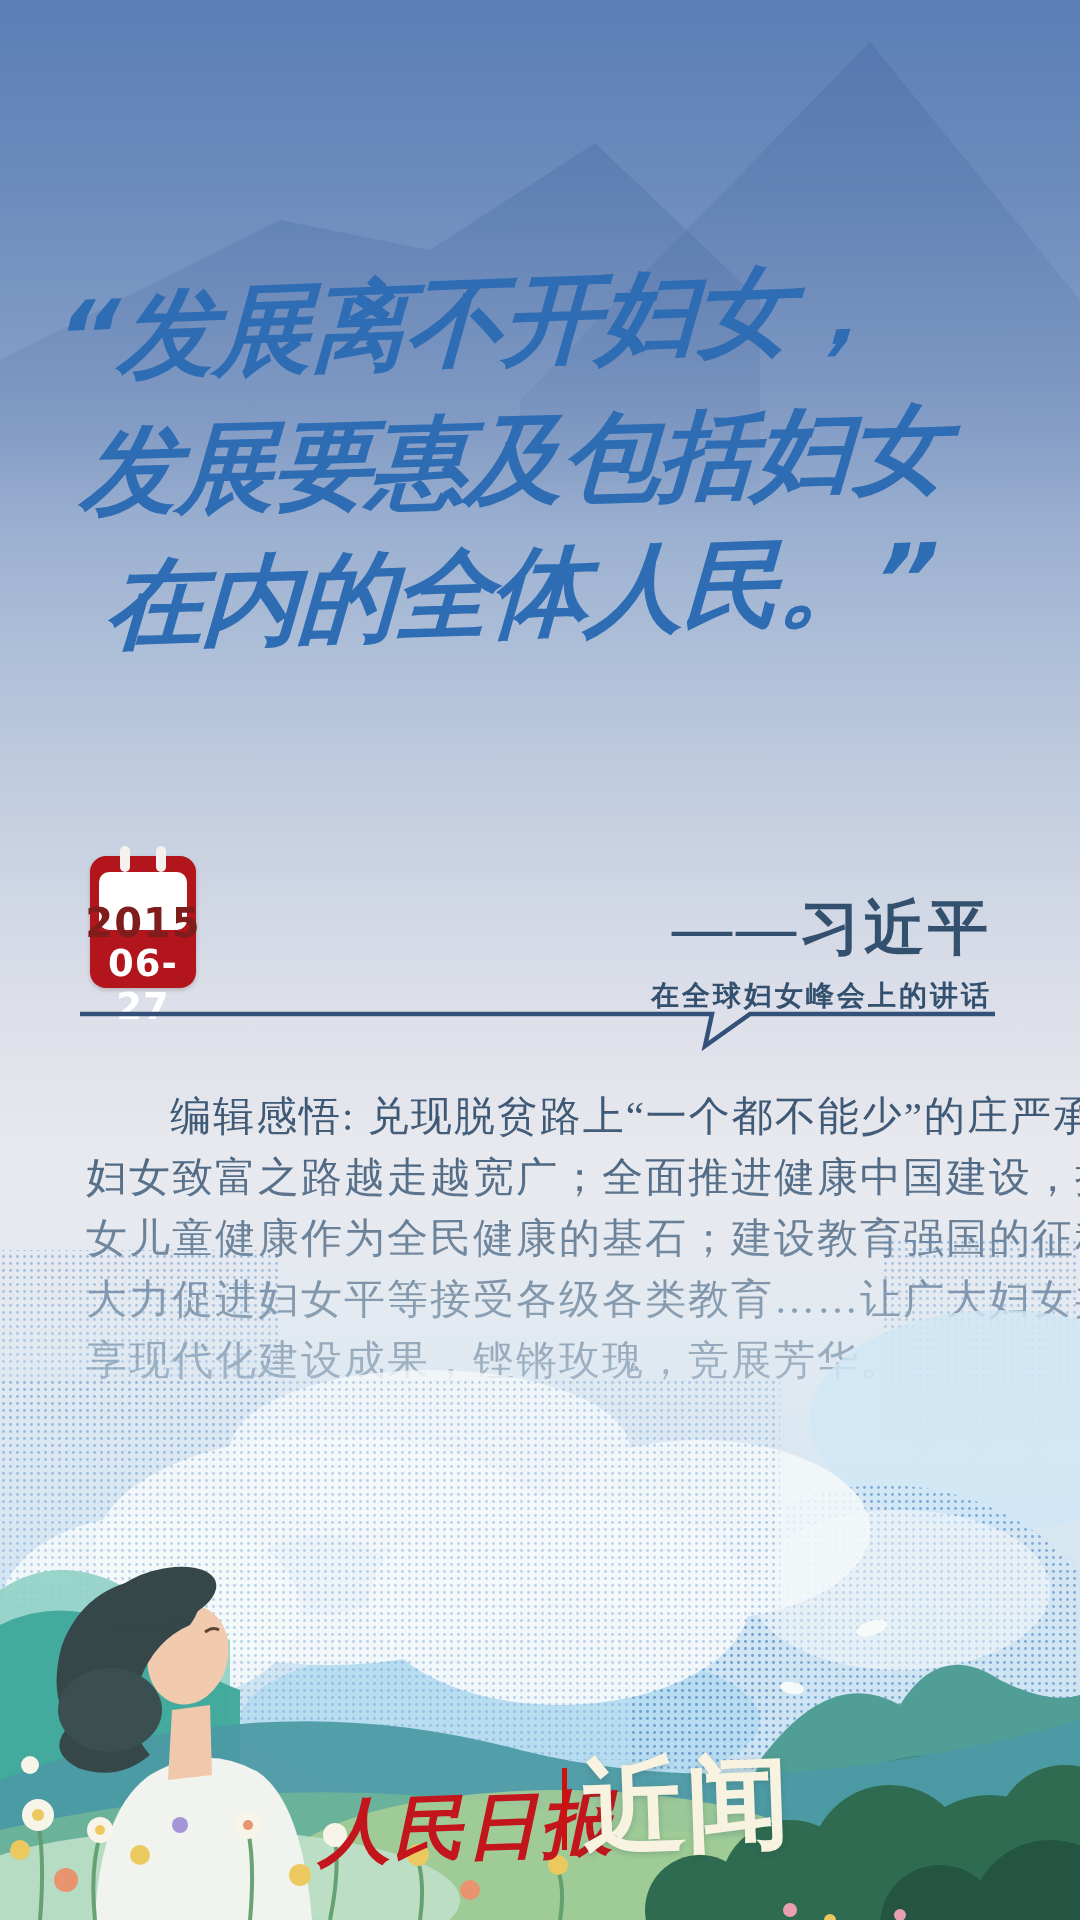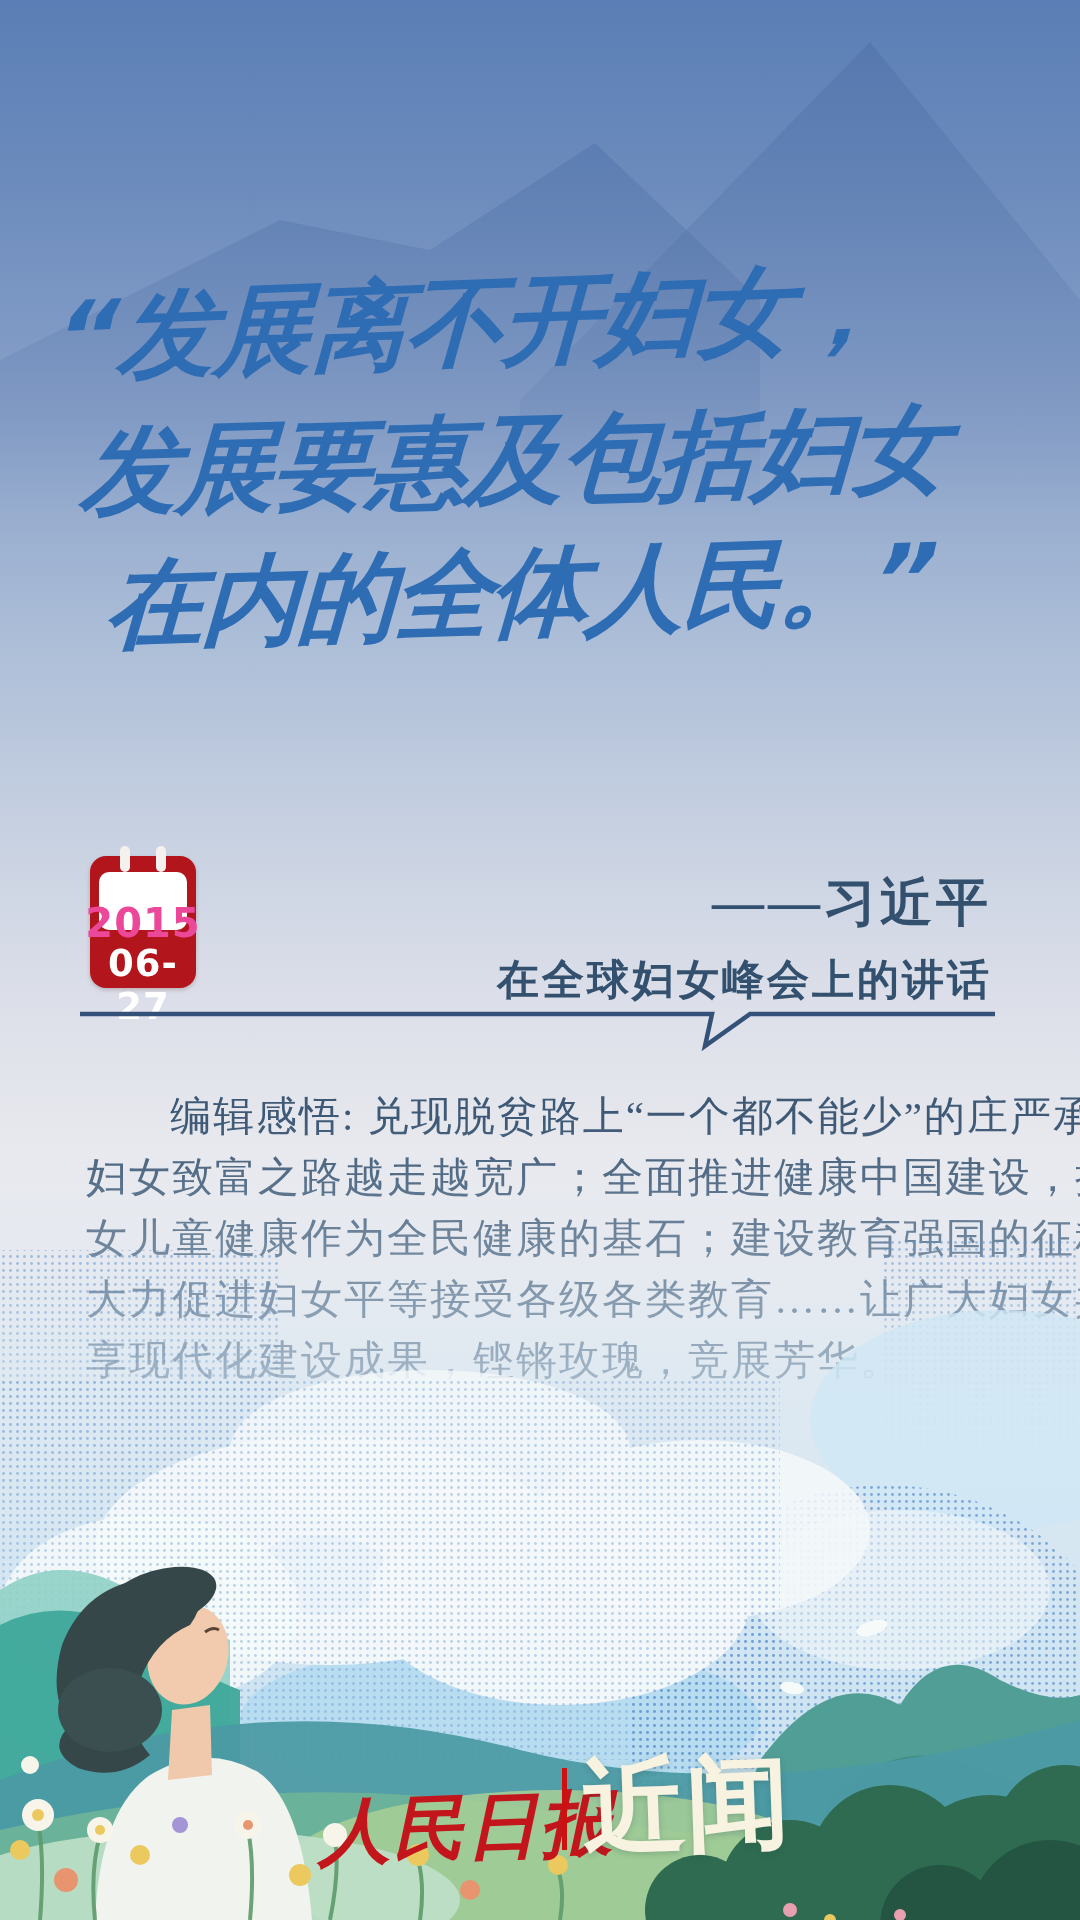--- a/index.html
+++ b/index.html
@@ -25,27 +25,27 @@
   .quote-line.l2{left:98px;top:168px;transform:rotate(-1.6deg);}
   .quote-line.l3{left:132px;top:300px;transform:rotate(-1.8deg);}
   
   .calendar{position:absolute;left:90px;top:856px;width:106px;height:132px;
     background:#b3151c;border-radius:16px;box-shadow:0 2px 4px rgba(90,40,40,.25);}
   .calendar .ring{position:absolute;top:-10px;width:10px;height:26px;background:#f4f1ef;border-radius:5px;}
   .calendar .ring.r1{left:30px;}
   .calendar .ring.r2{left:66px;}
   .calendar .panel{position:absolute;left:9px;top:16px;width:88px;height:58px;background:#ffffff;border-radius:10px;
     display:flex;align-items:center;justify-content:center;}
-  .calendar .year{color:#ec4899;font-size:40px;font-weight:bold;letter-spacing:1px;margin-top:44px;}
+  .calendar .year{color:#7f1d1d;font-size:40px;font-weight:bold;letter-spacing:1px;margin-top:44px;}
   .calendar .date{position:absolute;left:0;right:0;top:86px;text-align:center;color:#ffffff;font-size:37px;font-weight:bold;letter-spacing:1px;}
   
   .attribution{position:absolute;right:88px;top:868px;text-align:right;color:#33506e;
     font-family:"Liberation Serif","DejaVu Serif",serif;}
-  .attribution .author{font-size:52px;font-weight:bold;letter-spacing:4px;line-height:70px;}
-  .attribution .source{font-size:42px;font-weight:bold;letter-spacing:3px;margin-top:14px;}
+  .attribution .author{font-size:60px;font-weight:bold;letter-spacing:4px;line-height:70px;margin-top:25px;}
+  .attribution .source{font-size:28px;font-weight:bold;letter-spacing:3px;margin-top:14px;}
   
   .divider{position:absolute;left:78px;top:1000px;}
   
   .editor-note{position:absolute;left:86px;top:1086px;width:912px;color:#3e5976;
     font-family:"Liberation Serif","DejaVu Serif",serif;font-size:41px;letter-spacing:2px;}
   .editor-note .p-line{height:61px;line-height:61px;white-space:nowrap;}
   .editor-note .p-line.first{text-indent:84px;}
   .editor-note .label{font-weight:normal;}
   
   .illustration{position:absolute;left:0;top:1120px;width:1080px;height:800px;}

